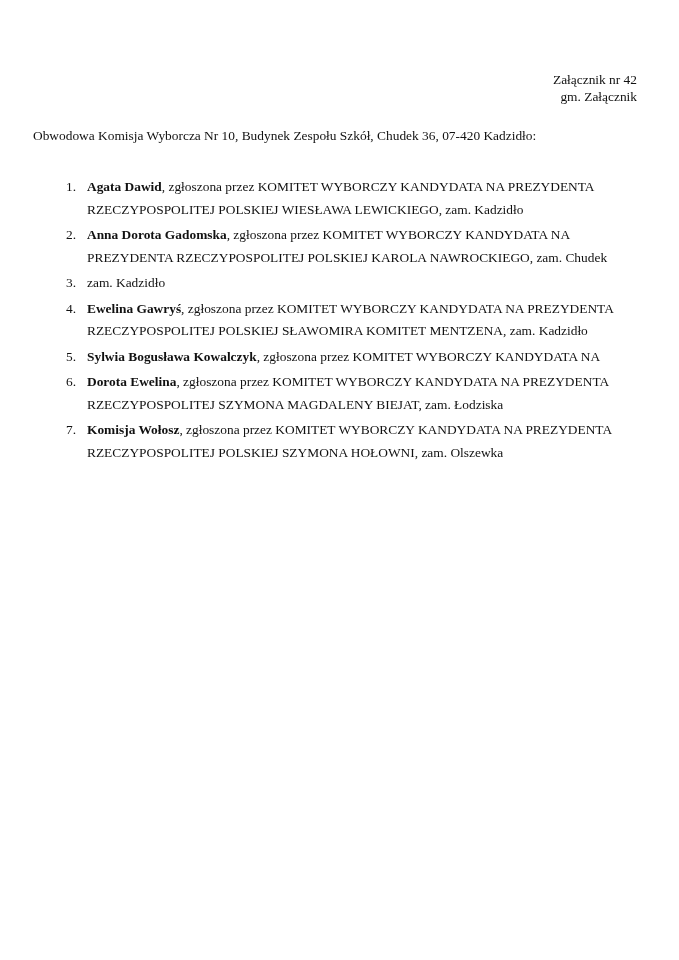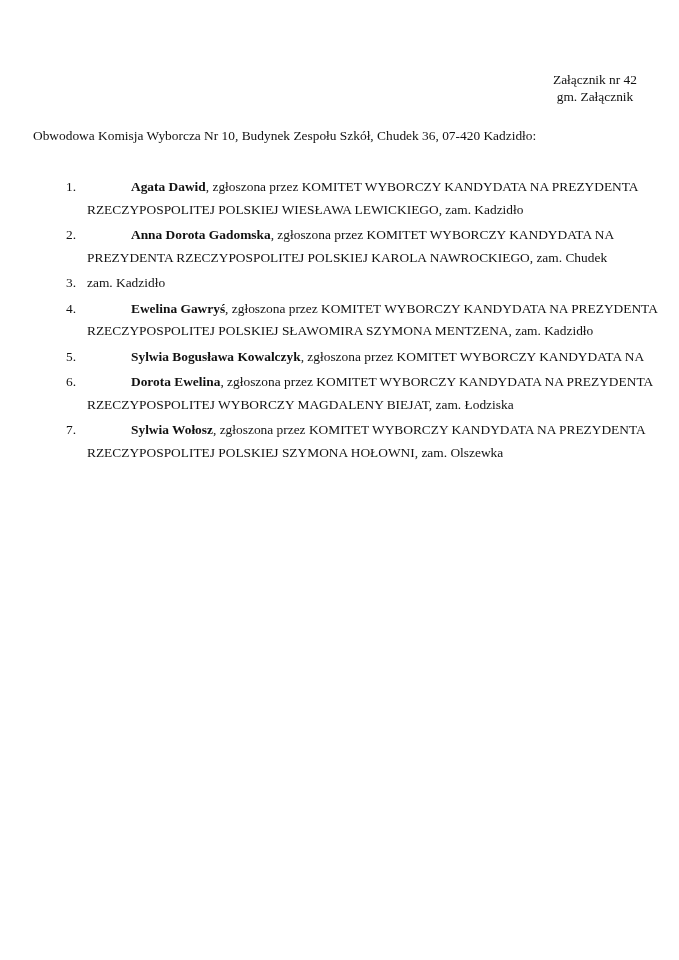--- a/index.html
+++ b/index.html
@@ -13,21 +13,21 @@
       position: relative;
       overflow: hidden;
       font-family: "Liberation Serif", "DejaVu Serif", serif;
       color: #111111;
       font-size: 13.4px;
     }
     .header-right {
       position: absolute;
       right: 42px;
       top: 71px;
-      text-align: center;
+      text-align: right;
       line-height: 17px;
     }
     .committee-line {
       position: absolute;
       left: 33px;
       top: 127px;
       line-height: 17px;
       white-space: nowrap;
     }
     .member-list {
@@ -46,21 +46,20 @@
       line-height: 22.5px;
       margin-bottom: 3px;
     }
     .member-num {
       position: absolute;
       left: 66px;
       top: 0;
     }
     .member-name {
       font-weight: bold;
-      margin-left: 44px;
     }
     .line {
       display: block;
       white-space: nowrap;
     }
   </style>
 </head>
 <body>
 
 <div class="header-right">
@@ -81,29 +80,29 @@
     <span class="line"><span class="member-name">Anna Dorota Gadomska</span><span>, zgłoszona przez KOMITET WYBORCZY KANDYDATA NA</span></span>
     <span class="line">PREZYDENTA RZECZYPOSPOLITEJ POLSKIEJ KAROLA NAWROCKIEGO, zam. Chudek</span>
   </li>
   <li class="member-item">
     <span class="member-num">3.</span>
     <span class="line">zam. Kadzidło</span>
   </li>
   <li class="member-item">
     <span class="member-num">4.</span>
     <span class="line"><span class="member-name">Ewelina Gawryś</span><span>, zgłoszona przez KOMITET WYBORCZY KANDYDATA NA PREZYDENTA</span></span>
-    <span class="line">RZECZYPOSPOLITEJ POLSKIEJ SŁAWOMIRA SZYMONA MENTZENA, zam. Kadzidło</span>
+    <span class="line">RZECZYPOSPOLITEJ POLSKIEJ SŁAWOMIRA KOMITET MENTZENA, zam. Kadzidło</span>
   </li>
   <li class="member-item">
     <span class="member-num">5.</span>
     <span class="line"><span class="member-name">Sylwia Bogusława Kowalczyk</span><span>, zgłoszona przez KOMITET WYBORCZY KANDYDATA NA</span></span>
   </li>
   <li class="member-item">
     <span class="member-num">6.</span>
     <span class="line"><span class="member-name">Dorota Ewelina</span><span>, zgłoszona przez KOMITET WYBORCZY KANDYDATA NA PREZYDENTA</span></span>
-    <span class="line">RZECZYPOSPOLITEJ WYBORCZY MAGDALENY BIEJAT, zam. Łodziska</span>
+    <span class="line">RZECZYPOSPOLITEJ SZYMONA MAGDALENY BIEJAT, zam. Łodziska</span>
   </li>
   <li class="member-item">
     <span class="member-num">7.</span>
-    <span class="line"><span class="member-name">Sylwia Wołosz</span><span>, zgłoszona przez KOMITET WYBORCZY KANDYDATA NA PREZYDENTA</span></span>
+    <span class="line"><span class="member-name">Komisja Wołosz</span><span>, zgłoszona przez KOMITET WYBORCZY KANDYDATA NA PREZYDENTA</span></span>
     <span class="line">RZECZYPOSPOLITEJ POLSKIEJ SZYMONA HOŁOWNI, zam. Olszewka</span>
   </li>
 </ol>
 
 </body></html>

